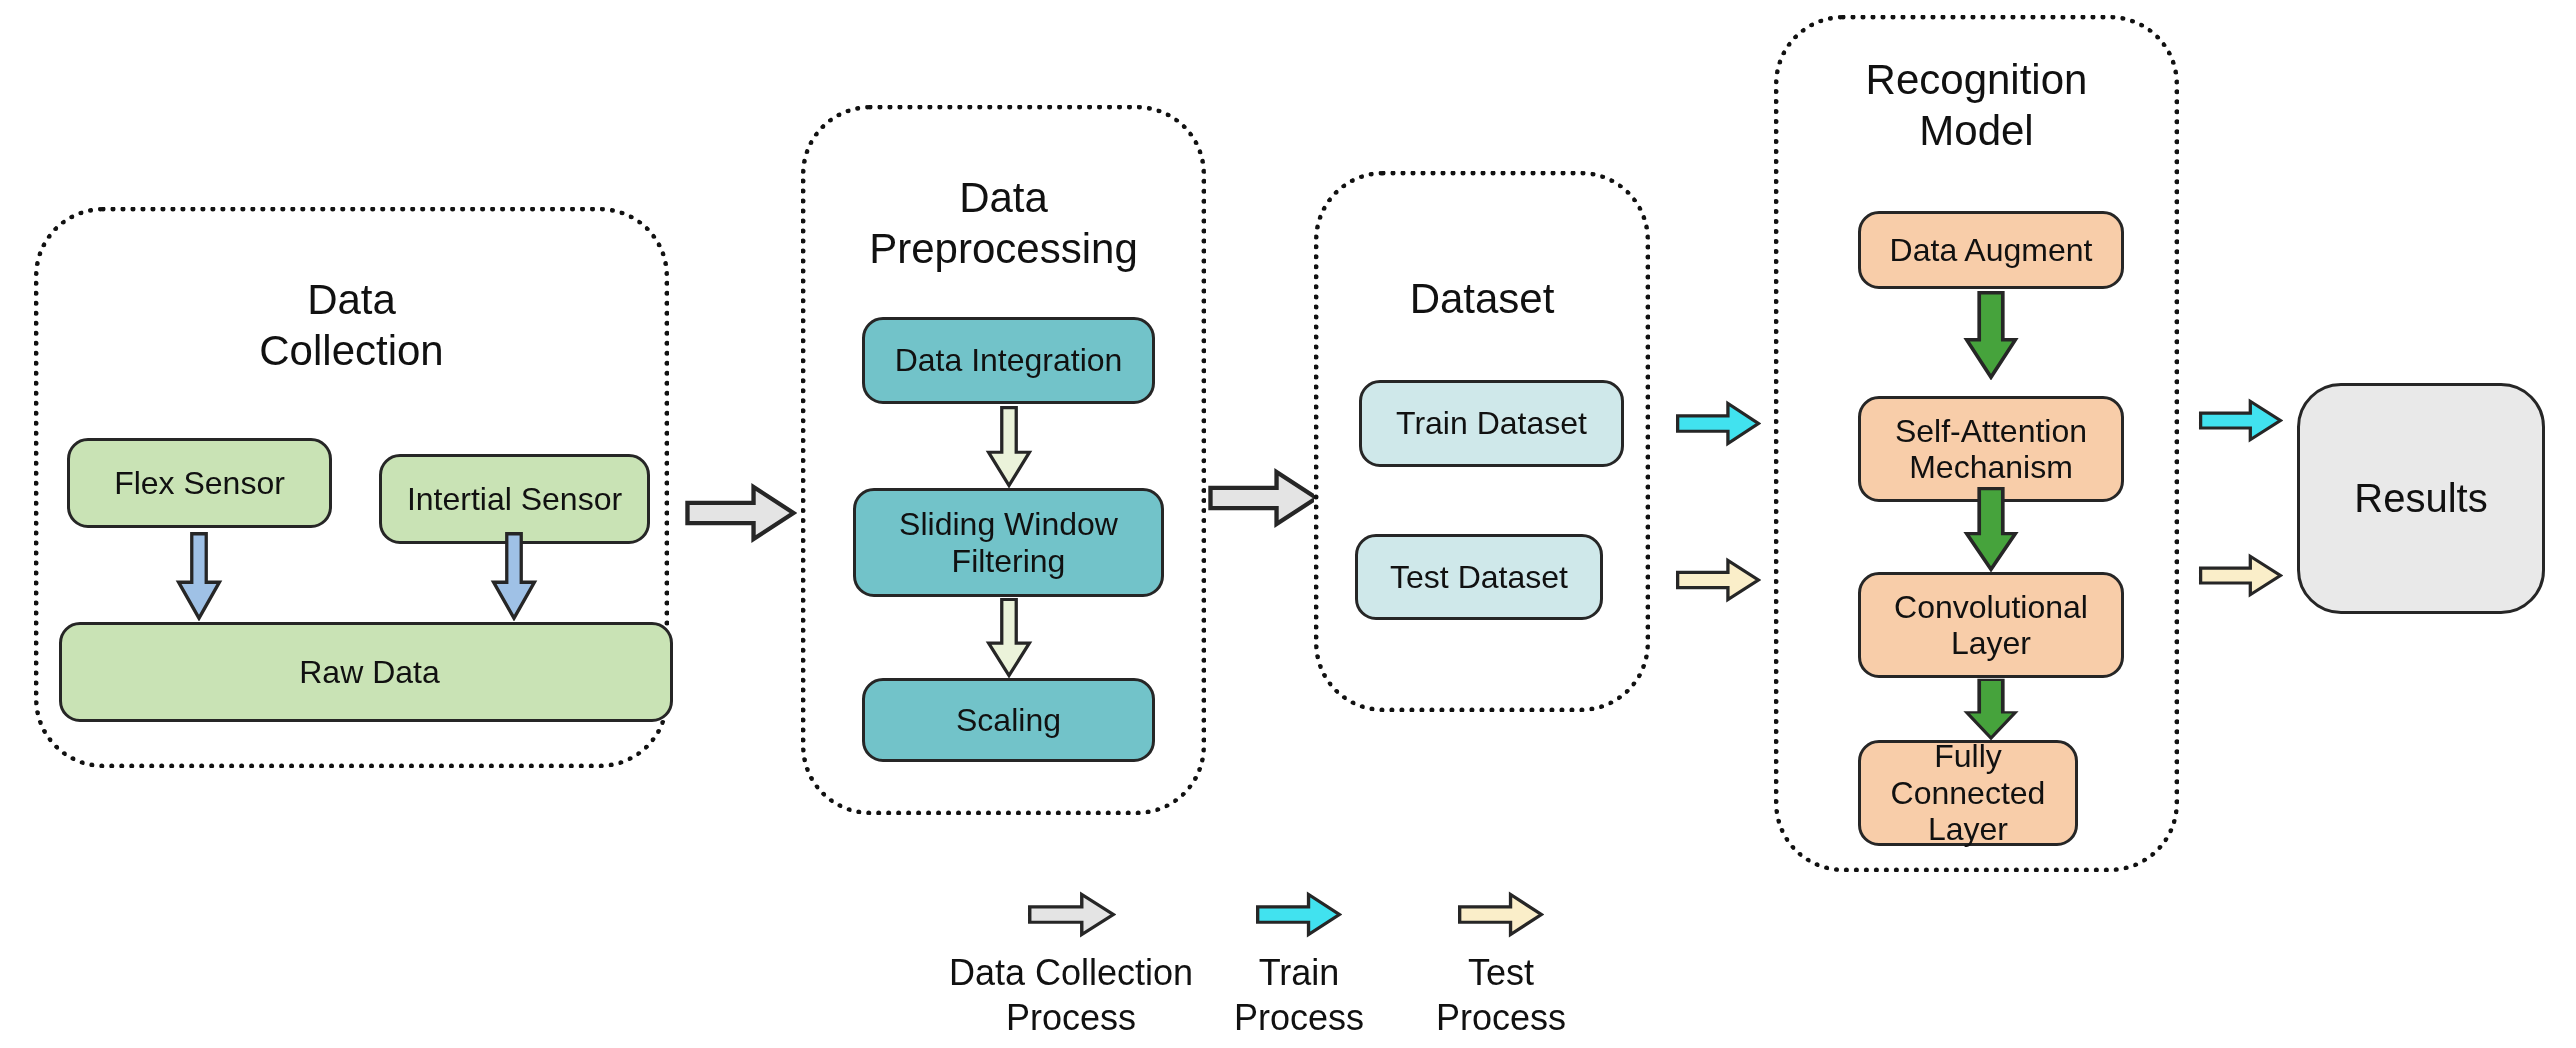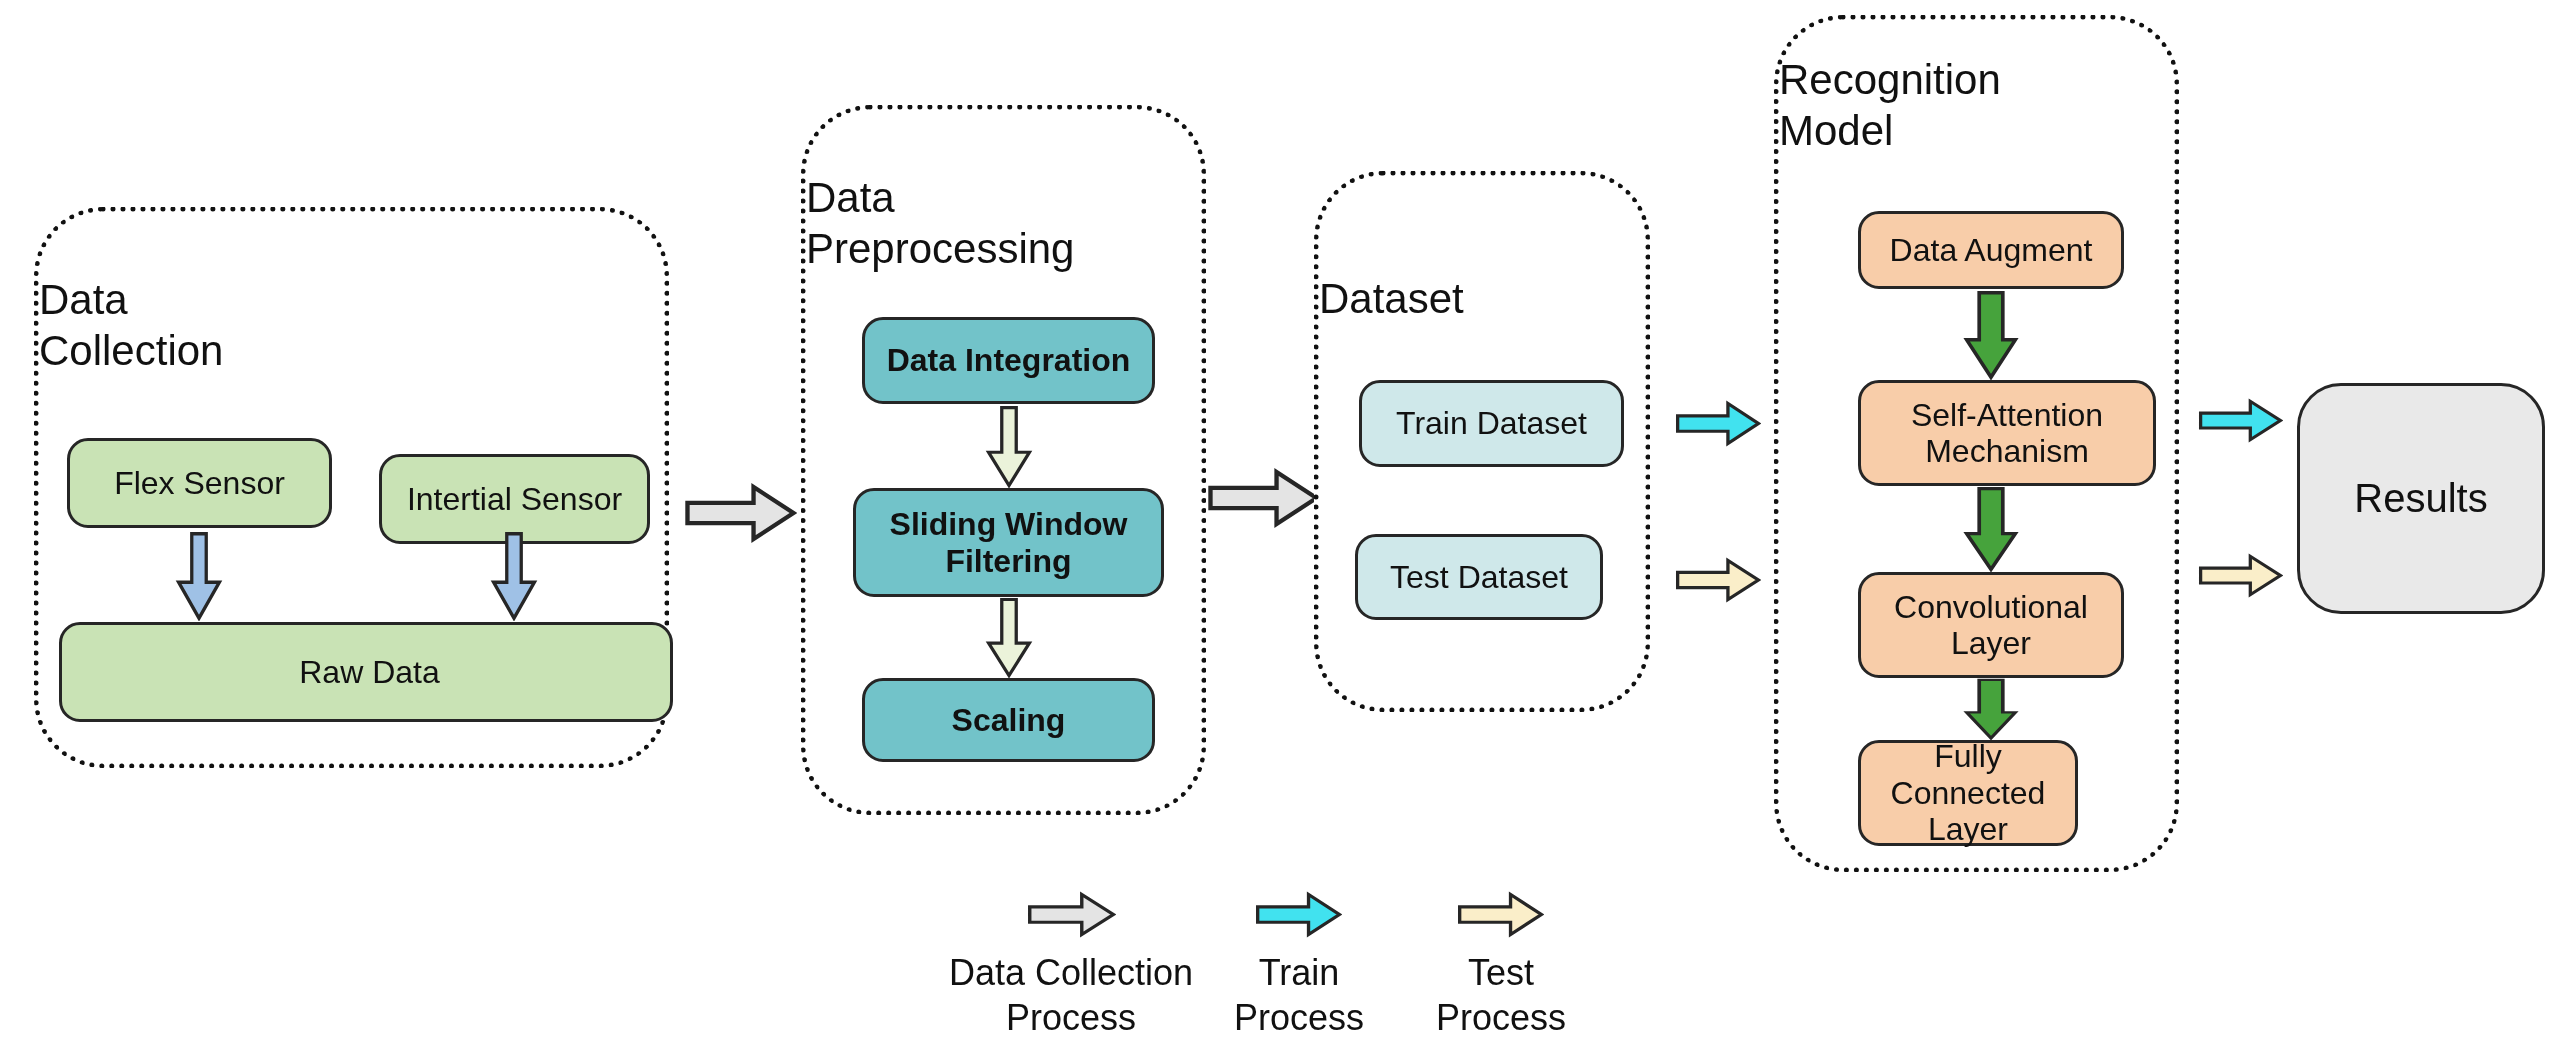--- a/index.html
+++ b/index.html
@@ -6,33 +6,33 @@
   #canvas{
     position:relative; width:2576px; height:1048px; background:#fff;
     font-family:"Liberation Sans", sans-serif; color:var(--text,#111);
     overflow:hidden;
   }
   .panel{
     position:absolute; border:5.6px dotted var(--panel-border,#111);
     border-radius:69px; background:#fff; box-sizing:border-box;
   }
   .ptitle{
-    position:absolute; left:0; width:100%; text-align:left;
+    position:absolute; left:0; width:100%; text-align:center;
     font-size:42px; line-height:1.22; white-space:pre-line; color:var(--text,#111);
   }
   .box{
     position:absolute; box-sizing:border-box;
     border:3.7px solid var(--outline,#222); border-radius:21px;
     display:flex; align-items:center; justify-content:center;
     text-align:center; font-size:32px; line-height:1.14;
     white-space:pre-line; padding:2.5px 5px; color:var(--text,#111);
   }
   .nw{white-space:nowrap;}
   .c-green{background:var(--green-box,#c9e3b5);}
-  .c-teal{background:var(--teal-box,#72c3c9);font-weight:bold;}
+  .c-teal{background:var(--teal-box,#72c3c9);}
   .c-cyan{background:var(--lightcyan-box,#cfe8ea);}
   .c-peach{background:var(--peach-box,#f8cda9);}
   .c-gray{background:var(--results-box,#e9e9e9); border-radius:44px; font-size:40px;text-align:center;}
   .arrow{position:absolute;}
   .arrow svg{width:100%; height:100%; display:block;}
   .arrow polygon{stroke:var(--outline,#222); stroke-width:5; stroke-linejoin:miter;}
   .f-gray  polygon{fill:var(--gray-arrow,#e4e4e4);}
   .f-train polygon{fill:var(--train-arrow,#41e2ef);}
   .f-test  polygon{fill:var(--test-arrow,#faeec9);}
   .f-blue  polygon{fill:var(--blue-arrow,#9fc1e6);}
@@ -116,21 +116,21 @@
 
   <div class="panel" style="left:1774px; top:15px; width:405px; height:857px;">
     <div class="ptitle" style="top:34px;">Recognition
 Model</div>
     <div class="box c-peach nw" style="left:79px; top:191px; width:266px; height:78px;">Data Augment</div>
     <div class="arrow f-green" style="left:184px; top:270px; width:56px; height:90px;">
       <svg viewBox="0 0 76 130" preserveAspectRatio="none">
           <polygon points="22,4 54,4 54,72 71,72 38,126 5,72 22,72"></polygon>
         </svg>
     </div>
-    <div class="box c-peach" style="left:79px; top:360px; width:298px; height:106px;">Self-Attention
+    <div class="box c-peach" style="left:79px; top:376px; width:266px; height:106px;">Self-Attention
 Mechanism</div>
     <div class="arrow f-green" style="left:184px; top:466px; width:56px; height:86px;">
       <svg viewBox="0 0 76 130" preserveAspectRatio="none">
           <polygon points="22,4 54,4 54,72 71,72 38,126 5,72 22,72"></polygon>
         </svg>
     </div>
     <div class="box c-peach" style="left:79px; top:552px; width:266px; height:106px;">Convolutional
 Layer</div>
     <div class="arrow f-green" style="left:184px; top:658px; width:56px; height:62px;">
       <svg viewBox="0 0 76 130" preserveAspectRatio="none">

